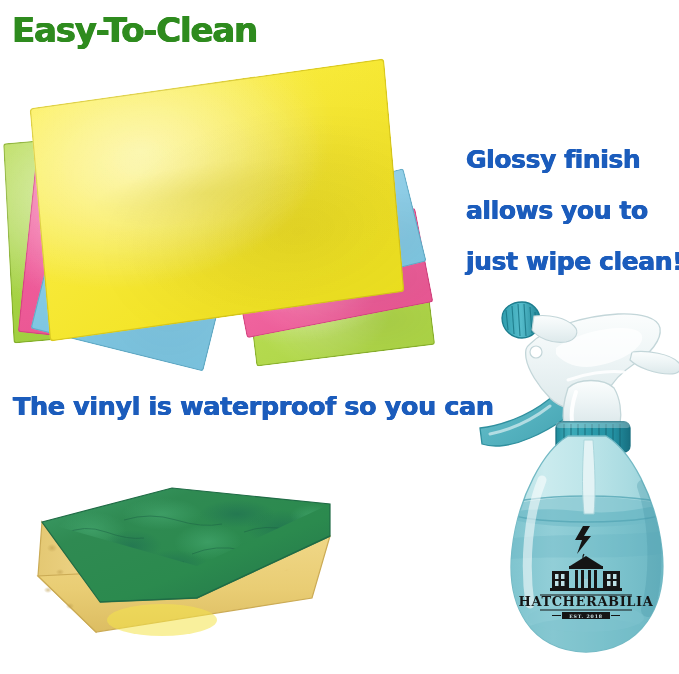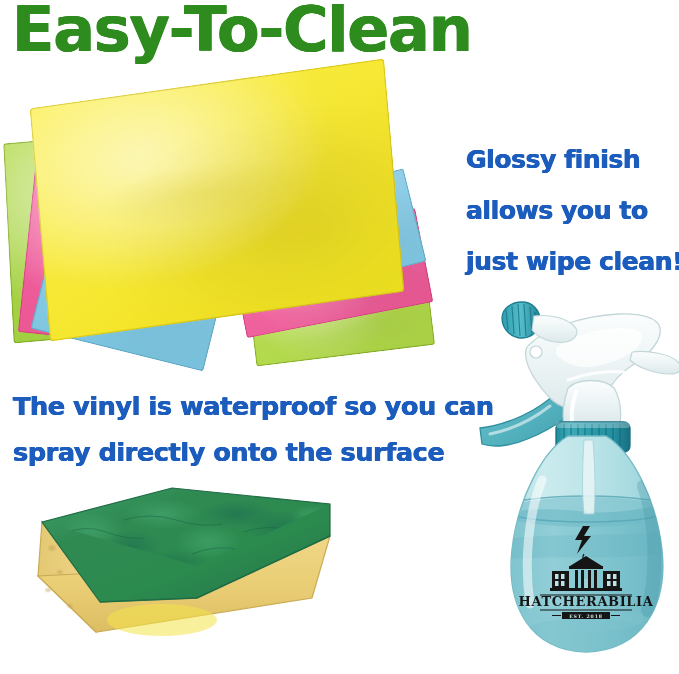--- a/index.html
+++ b/index.html
@@ -23,21 +23,21 @@
     background: #ffffff;
   }
 
   
   .headline {
     position: absolute;
     left: 12px;
     top: 2px;
     font-family: "DejaVu Sans", sans-serif;
     font-weight: bold;
-    font-size: 62px;
+    font-size: 34px;
     letter-spacing: -1.2px;
     line-height: 56px;
     color: #2e8b1e;
     white-space: nowrap;
     text-shadow: 0.5px 0 0 #2e8b1e, -0.5px 0 0 #2e8b1e;
   }
 
   
   .blue-copy {
     position: absolute;
@@ -215,21 +215,20 @@
   </div>
 
   <div class="blue-copy copy-right">
     <span class="copy-line">Glossy finish</span>
     <span class="copy-line">allows you to</span>
     <span class="copy-line">just wipe clean!</span>
   </div>
 
   <div class="blue-copy copy-left">
     <span class="copy-line">The vinyl is waterproof so you can</span>
-    <span class="copy-line">spray directly onto the surface</span>
   </div>
 
   <div class="sponge">
     <svg width="330" height="175" viewBox="0 0 330 175">
       <defs>
         <linearGradient id="scrubTop" x1="0" y1="0" x2="1" y2="1">
           <stop offset="0%" stop-color="#3fa06b"></stop>
           <stop offset="28%" stop-color="#2f8a52"></stop>
           <stop offset="62%" stop-color="#2b8a4e"></stop>
           <stop offset="100%" stop-color="#22734a"></stop>

